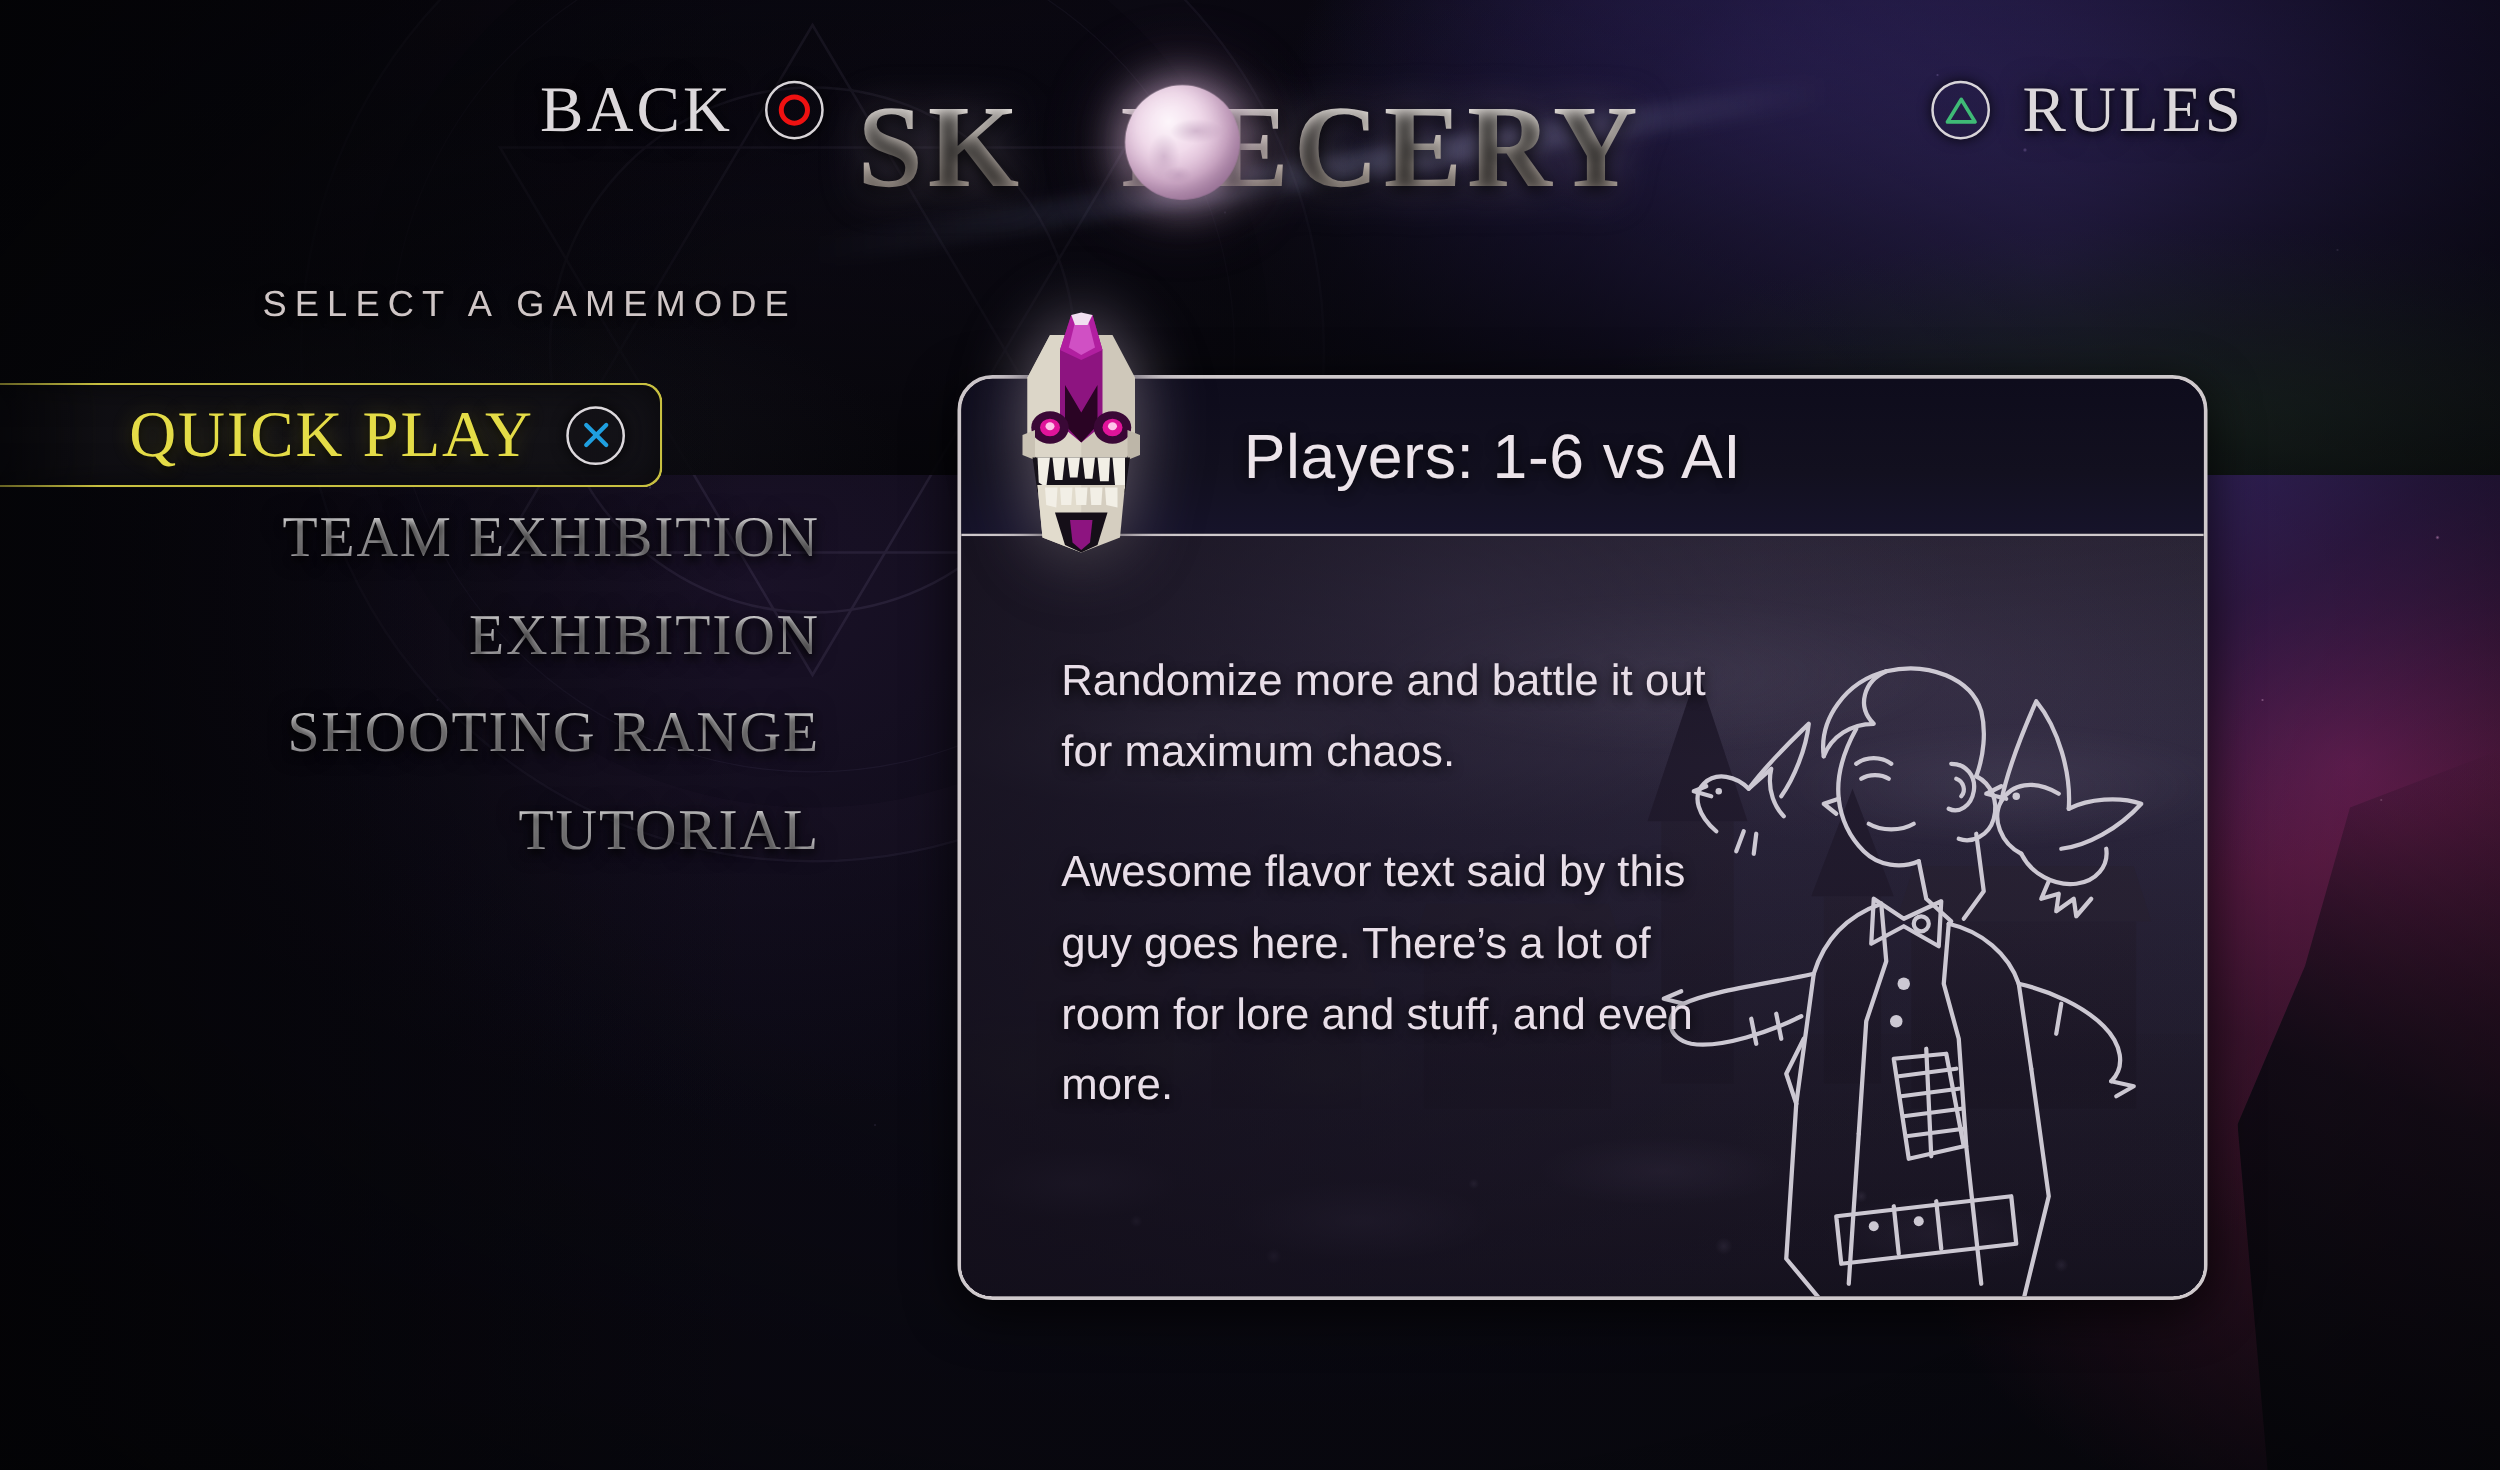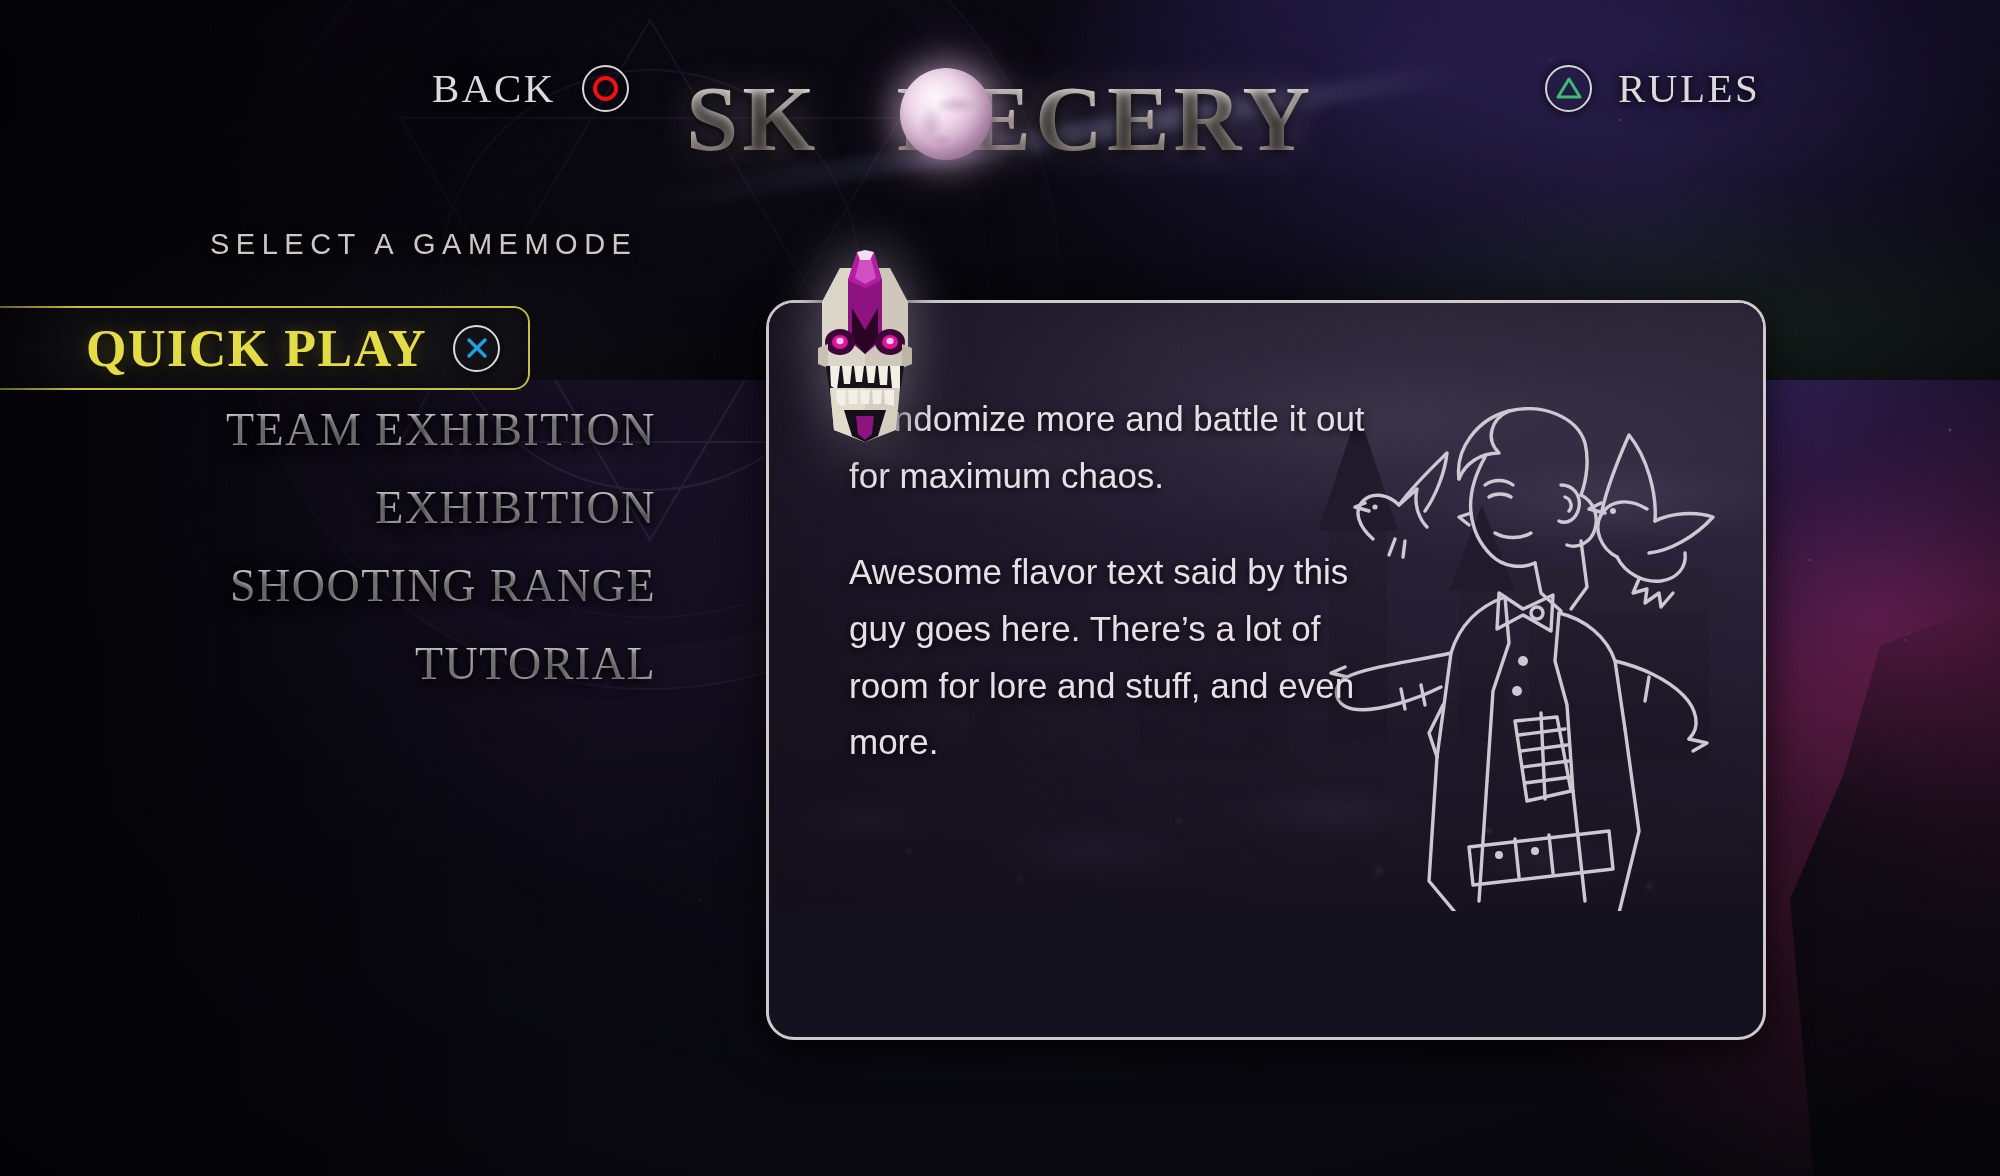--- a/index.html
+++ b/index.html
@@ -99,21 +99,21 @@
 
   
   .topbar {
     position: absolute; left: 0; top: 0; width: 2000px; height: 190px;
     z-index: 30;
   }
 
   .hint {
     position: absolute; top: 88px;
     display: flex; align-items: center; gap: 26px;
-    color: #dcd8db; font-size: 41px; letter-spacing: 2.5px;
+    color: #dcd8db; font-size: 52px; letter-spacing: 2.5px;
     font-family: "Liberation Serif", serif;
     text-shadow: 0 2px 6px rgba(0,0,0,0.95), 0 0 22px rgba(0,0,0,0.7);
     transform: translateY(-50%);
     cursor: pointer;
   }
   .hint.back  { left: 432px; }
   .hint.rules { left: 1545px; }
 
   .pad-btn {
     width: 47px; height: 47px; border-radius: 50%;
@@ -229,21 +229,21 @@
   }
   .sel-content {
     position: relative;
     display: flex; align-items: center; gap: 26px;
     margin-left: auto; margin-right: 180px;
   }
   .sel-label {
     font-family: "Liberation Serif", serif;
     font-size: 52px;
     letter-spacing: 1.5px;
-    font-weight: 700;
+    font-weight: 400;
     color: #e4dc47;
     text-shadow: 0 0 16px rgba(190,180,40,0.30), 0 3px 7px rgba(0,0,0,0.95);
   }
   .cross-btn {
     width: 47px; height: 47px; border-radius: 50%;
     border: 2.5px solid #dcd8dc;
     display: flex; align-items: center; justify-content: center;
     box-shadow: 0 0 12px rgba(0,0,0,0.85);
     flex: none;
   }
@@ -476,20 +476,23 @@
 
       <div class="menu-item">
         <span class="menu-label">TUTORIAL</span>
       </div>
 
     </div>
   </div>
 
   <div class="panel">
 
+    <div class="panel-header">
+      <div class="panel-title">Players: 1-6 vs AI</div>
+    </div>
 
     <div class="panel-body">
 
       <div class="card-art">
         <div class="card-sky"></div>
         <div class="card-fog"></div>
 
         <div class="tower" style="left:560px; width:58px; height:210px; --rw:40px; --rh:120px;"></div>
         <div class="tower" style="left:690px; width:46px; height:150px; --rw:33px; --rh:86px;"></div>
         <div class="house" style="left:370px; width:150px; height:120px;"></div>

